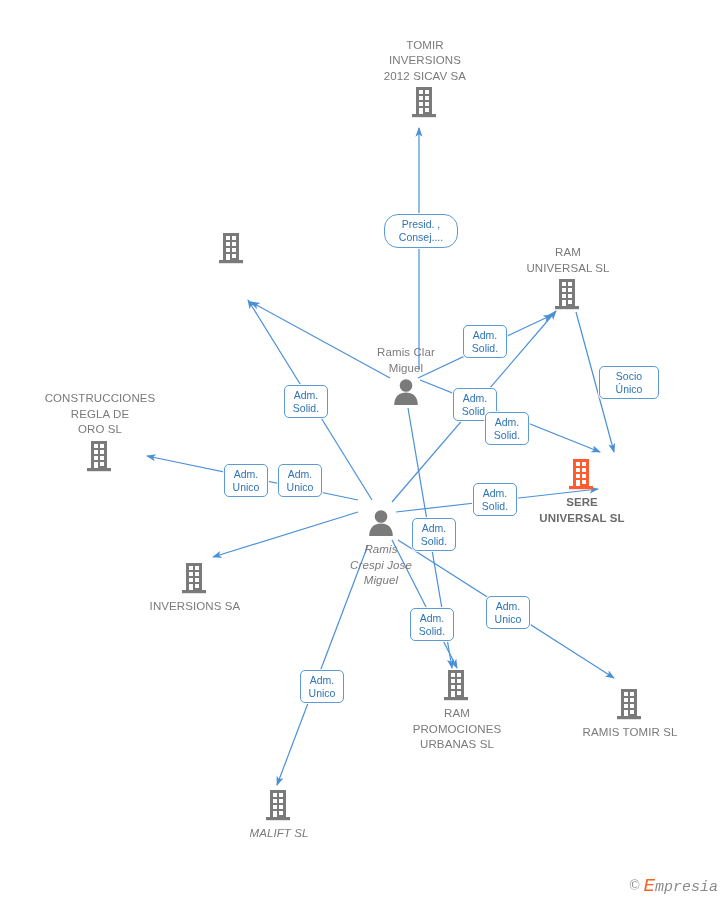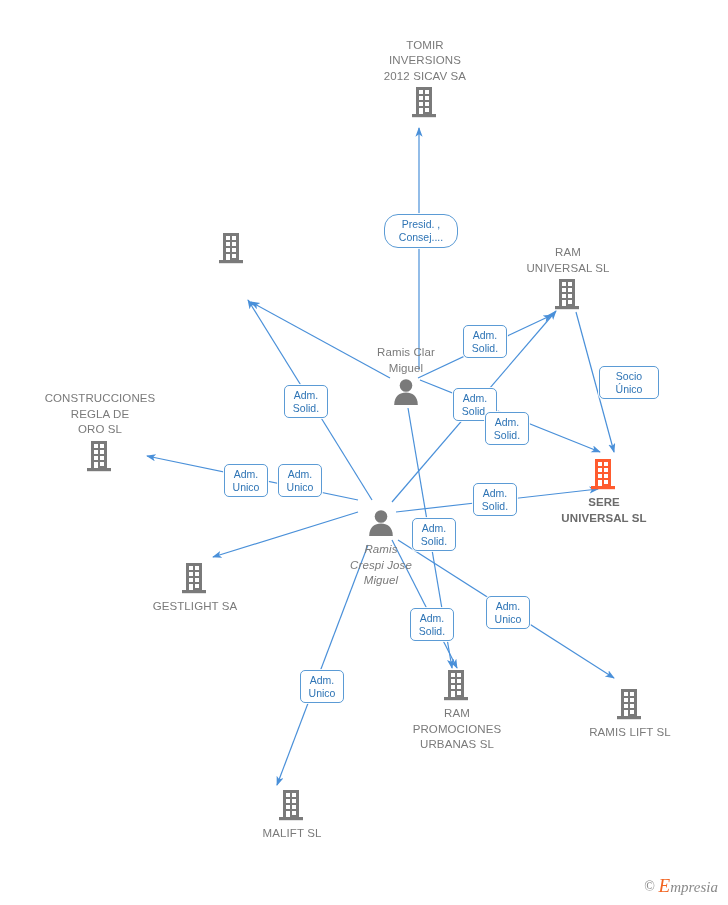--- a/index.html
+++ b/index.html
@@ -74,20 +74,21 @@
     font-family: "Liberation Serif", "DejaVu Serif", serif;
     white-space: nowrap;
   }
   .watermark .c {
     font-size: 14px;
     vertical-align: 1px;
   }
   .watermark .brand {
     font-style: italic;
     color: #8a8a8a;
+    font-family: Liberation Mono, monospace;
   }
   .watermark .brand .e {
     color: #f26522;
     font-size: 19px;
   }
 </style>
 </head>
 <body>
 
 <div id="canvas">
@@ -163,21 +164,21 @@
             <rect x="9" y="5" width="4" height="4" fill="#fff"></rect>
             <rect x="15" y="5" width="4" height="4" fill="#fff"></rect>
             <rect x="9" y="11" width="4" height="4" fill="#fff"></rect>
             <rect x="15" y="11" width="4" height="4" fill="#fff"></rect>
             <rect x="9" y="17" width="4" height="4" fill="#fff"></rect>
             <rect x="15" y="17" width="4" height="4" fill="#fff"></rect>
             <rect x="9" y="23" width="4" height="6" fill="#fff"></rect>
             <rect x="15" y="23" width="4" height="4" fill="#fff"></rect>
             <rect x="2" y="29" width="24" height="3.2" fill="#7a7a7a"></rect>
           </svg></span></div>
-      <div class="node caption-below highlight" style="left: 604px; top: 457px;"><span class="glyph"><svg width="30" height="34" viewBox="0 0 30 34">
+      <div class="node caption-below highlight" style="left: 582px; top: 457px;"><span class="glyph"><svg width="30" height="34" viewBox="0 0 30 34">
             <rect x="6" y="2" width="16" height="27" fill="#ff5b2e"></rect>
             <rect x="9" y="5" width="4" height="4" fill="#fff"></rect>
             <rect x="15" y="5" width="4" height="4" fill="#fff"></rect>
             <rect x="9" y="11" width="4" height="4" fill="#fff"></rect>
             <rect x="15" y="11" width="4" height="4" fill="#fff"></rect>
             <rect x="9" y="17" width="4" height="4" fill="#fff"></rect>
             <rect x="15" y="17" width="4" height="4" fill="#fff"></rect>
             <rect x="9" y="23" width="4" height="6" fill="#fff"></rect>
             <rect x="15" y="23" width="4" height="4" fill="#fff"></rect>
             <rect x="2" y="29" width="24" height="3.2" fill="#ff5b2e"></rect>
@@ -187,21 +188,21 @@
             <rect x="6" y="2" width="16" height="27" fill="#7a7a7a"></rect>
             <rect x="9" y="5" width="4" height="4" fill="#fff"></rect>
             <rect x="15" y="5" width="4" height="4" fill="#fff"></rect>
             <rect x="9" y="11" width="4" height="4" fill="#fff"></rect>
             <rect x="15" y="11" width="4" height="4" fill="#fff"></rect>
             <rect x="9" y="17" width="4" height="4" fill="#fff"></rect>
             <rect x="15" y="17" width="4" height="4" fill="#fff"></rect>
             <rect x="9" y="23" width="4" height="6" fill="#fff"></rect>
             <rect x="15" y="23" width="4" height="4" fill="#fff"></rect>
             <rect x="2" y="29" width="24" height="3.2" fill="#7a7a7a"></rect>
-          </svg></span><span class="caption">GESTLIGHT SA</span></div>
+          </svg></span><span class="caption">INVERSIONS SA</span></div>
       <div class="node caption-below" style="left: 457px; top: 668px;"><span class="glyph"><svg width="30" height="34" viewBox="0 0 30 34">
             <rect x="6" y="2" width="16" height="27" fill="#7a7a7a"></rect>
             <rect x="9" y="5" width="4" height="4" fill="#fff"></rect>
             <rect x="15" y="5" width="4" height="4" fill="#fff"></rect>
             <rect x="9" y="11" width="4" height="4" fill="#fff"></rect>
             <rect x="15" y="11" width="4" height="4" fill="#fff"></rect>
             <rect x="9" y="17" width="4" height="4" fill="#fff"></rect>
             <rect x="15" y="17" width="4" height="4" fill="#fff"></rect>
             <rect x="9" y="23" width="4" height="6" fill="#fff"></rect>
             <rect x="15" y="23" width="4" height="4" fill="#fff"></rect>
@@ -213,22 +214,22 @@
             <rect x="6" y="2" width="16" height="27" fill="#7a7a7a"></rect>
             <rect x="9" y="5" width="4" height="4" fill="#fff"></rect>
             <rect x="15" y="5" width="4" height="4" fill="#fff"></rect>
             <rect x="9" y="11" width="4" height="4" fill="#fff"></rect>
             <rect x="15" y="11" width="4" height="4" fill="#fff"></rect>
             <rect x="9" y="17" width="4" height="4" fill="#fff"></rect>
             <rect x="15" y="17" width="4" height="4" fill="#fff"></rect>
             <rect x="9" y="23" width="4" height="6" fill="#fff"></rect>
             <rect x="15" y="23" width="4" height="4" fill="#fff"></rect>
             <rect x="2" y="29" width="24" height="3.2" fill="#7a7a7a"></rect>
-          </svg></span><span class="caption">RAMIS LIFT SL</span></div>
-      <div class="node caption-below" style="left: 292px; top: 788px;"><span class="glyph"><svg width="30" height="34" viewBox="0 0 30 34">
+          </svg></span><span class="caption">RAMIS TOMIR SL</span></div>
+      <div class="node caption-below" style="left: 279px; top: 788px; font-style: italic;"><span class="glyph"><svg width="30" height="34" viewBox="0 0 30 34">
             <rect x="6" y="2" width="16" height="27" fill="#7a7a7a"></rect>
             <rect x="9" y="5" width="4" height="4" fill="#fff"></rect>
             <rect x="15" y="5" width="4" height="4" fill="#fff"></rect>
             <rect x="9" y="11" width="4" height="4" fill="#fff"></rect>
             <rect x="15" y="11" width="4" height="4" fill="#fff"></rect>
             <rect x="9" y="17" width="4" height="4" fill="#fff"></rect>
             <rect x="15" y="17" width="4" height="4" fill="#fff"></rect>
             <rect x="9" y="23" width="4" height="6" fill="#fff"></rect>
             <rect x="15" y="23" width="4" height="4" fill="#fff"></rect>
             <rect x="2" y="29" width="24" height="3.2" fill="#7a7a7a"></rect>

